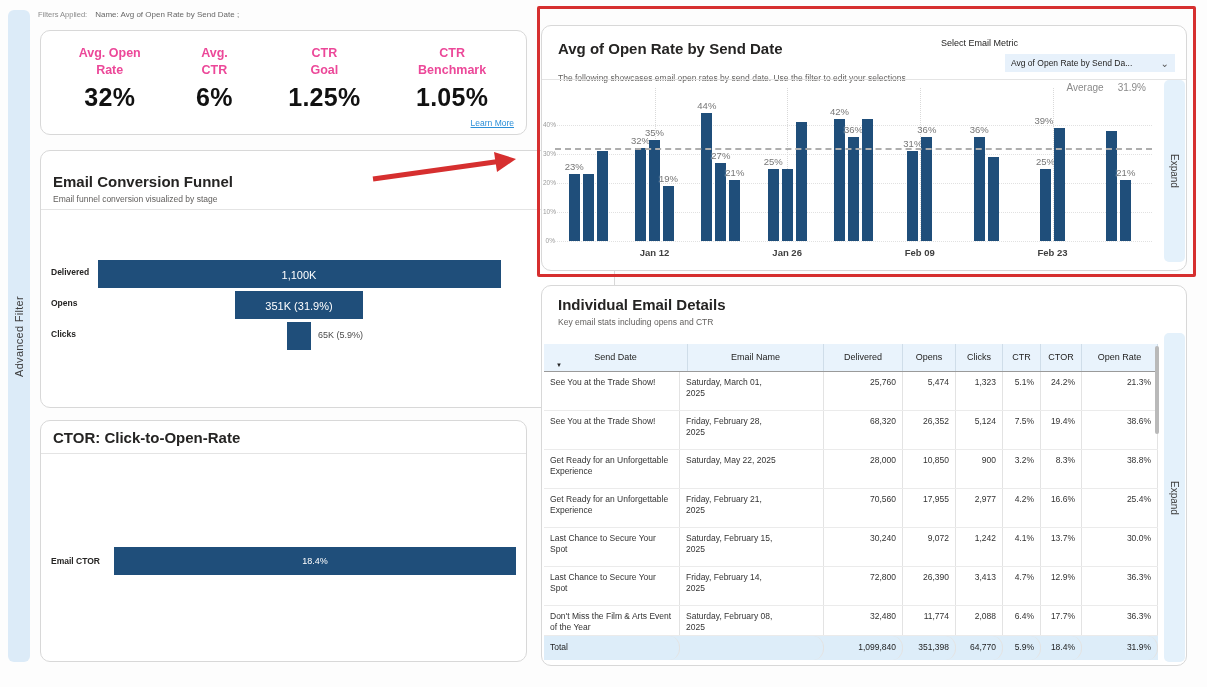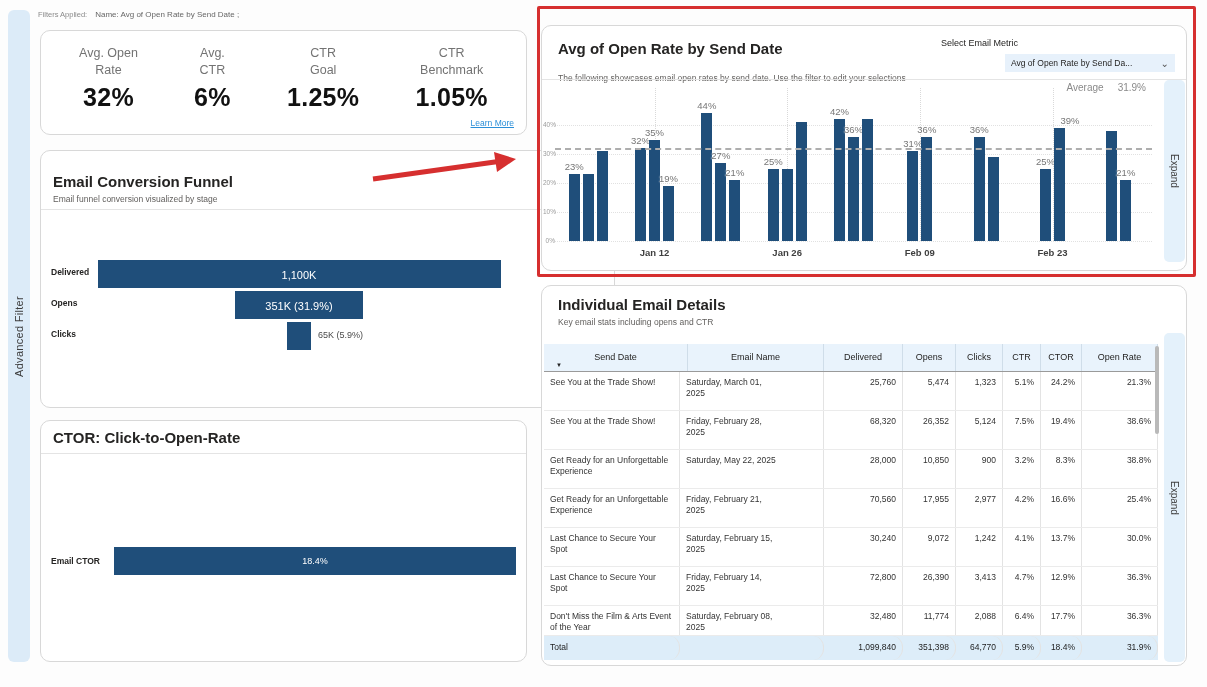--- a/index.html
+++ b/index.html
@@ -15,21 +15,21 @@
 
   
   .filters-bar { position:absolute; left:38px; top:10px; display:flex; gap:8px; align-items:baseline; }
   .filters-bar .flabel { font-size:7.5px; color:#8a8a8a; }
   .filters-bar .fvalue { font-size:8px; color:#666; }
 
   
   .kpi-card { left:40px; top:30px; width:487px; height:105px; }
   .kpi-row { display:flex; justify-content:space-around; padding:14px 10px 0 10px; }
   .kpi { text-align:center; }
-  .kpi-label { font-size:12.5px; font-weight:400; color:#737373; line-height:1.35; white-space:pre-line; }
+  .kpi-label { font-size:12.5px; font-weight:700; color:#ec4899; line-height:1.35; white-space:pre-line; }
   .kpi-value { font-size:25px; font-weight:600; color:#111; margin-top:4px; letter-spacing:.3px; }
   .learn-more { position:absolute; right:12px; bottom:6px; font-size:8.5px; color:#2b8fd8; text-decoration:underline; cursor:pointer; }
 
   .card-title { font-size:15px; font-weight:600; color:#252423; }
   .card-sub { font-size:8.5px; color:#605e5c; margin-top:4px; }
   .hdr-divider { position:absolute; left:0; right:0; border-bottom:1px solid #e4e4e4; }
 
   
   .funnel-card { left:40px; top:150px; width:575px; height:258px; }
   .funnel-card .card-title { margin:22px 0 0 12px; }
@@ -233,21 +233,21 @@
       <div class="bar" style="left: 379.333px; top: 110.6px; height: 104.4px;"></div>
       <div class="bar-label" style="left: 362.833px; top: 97.6px;">36%</div>
       <div class="bar" style="left: 431.667px; top: 110.6px; height: 104.4px;"></div>
       <div class="bar-label" style="left: 415.167px; top: 97.6px;">36%</div>
       <div class="bar" style="left: 445.667px; top: 130.9px; height: 84.1px;"></div>
       <div class="xgrid" style="left: 510.5px; top: 62px; height: 153px;"></div>
       <div class="xlab" style="left: 480.5px; top: 221px;">Feb 23</div>
       <div class="bar" style="left: 498px; top: 142.5px; height: 72.5px;"></div>
       <div class="bar-label" style="left: 481.5px; top: 129.5px;">25%</div>
       <div class="bar" style="left: 512px; top: 101.9px; height: 113.1px;"></div>
-      <div class="bar-label" style="left: 506px; top: 88.9px;">39%</div>
+      <div class="bar-label" style="left: 480px; top: 88.9px;">39%</div>
       <div class="bar" style="left: 564.333px; top: 104.8px; height: 110.2px;"></div>
       <div class="bar" style="left: 578.333px; top: 154.1px; height: 60.9px;"></div>
       <div class="bar-label" style="left: 561.833px; top: 141.1px;">21%</div>
       <div class="avg-line" style="left: 13px; width: 597px; top: 122.49px;"></div>
       <div class="avg-text" style="right: 40px; top: 56px;">Average<b>31.9%</b></div>
     </div>
 </div>
 
 <div class="card table-card">
   <div class="card-title">Individual Email Details</div>

